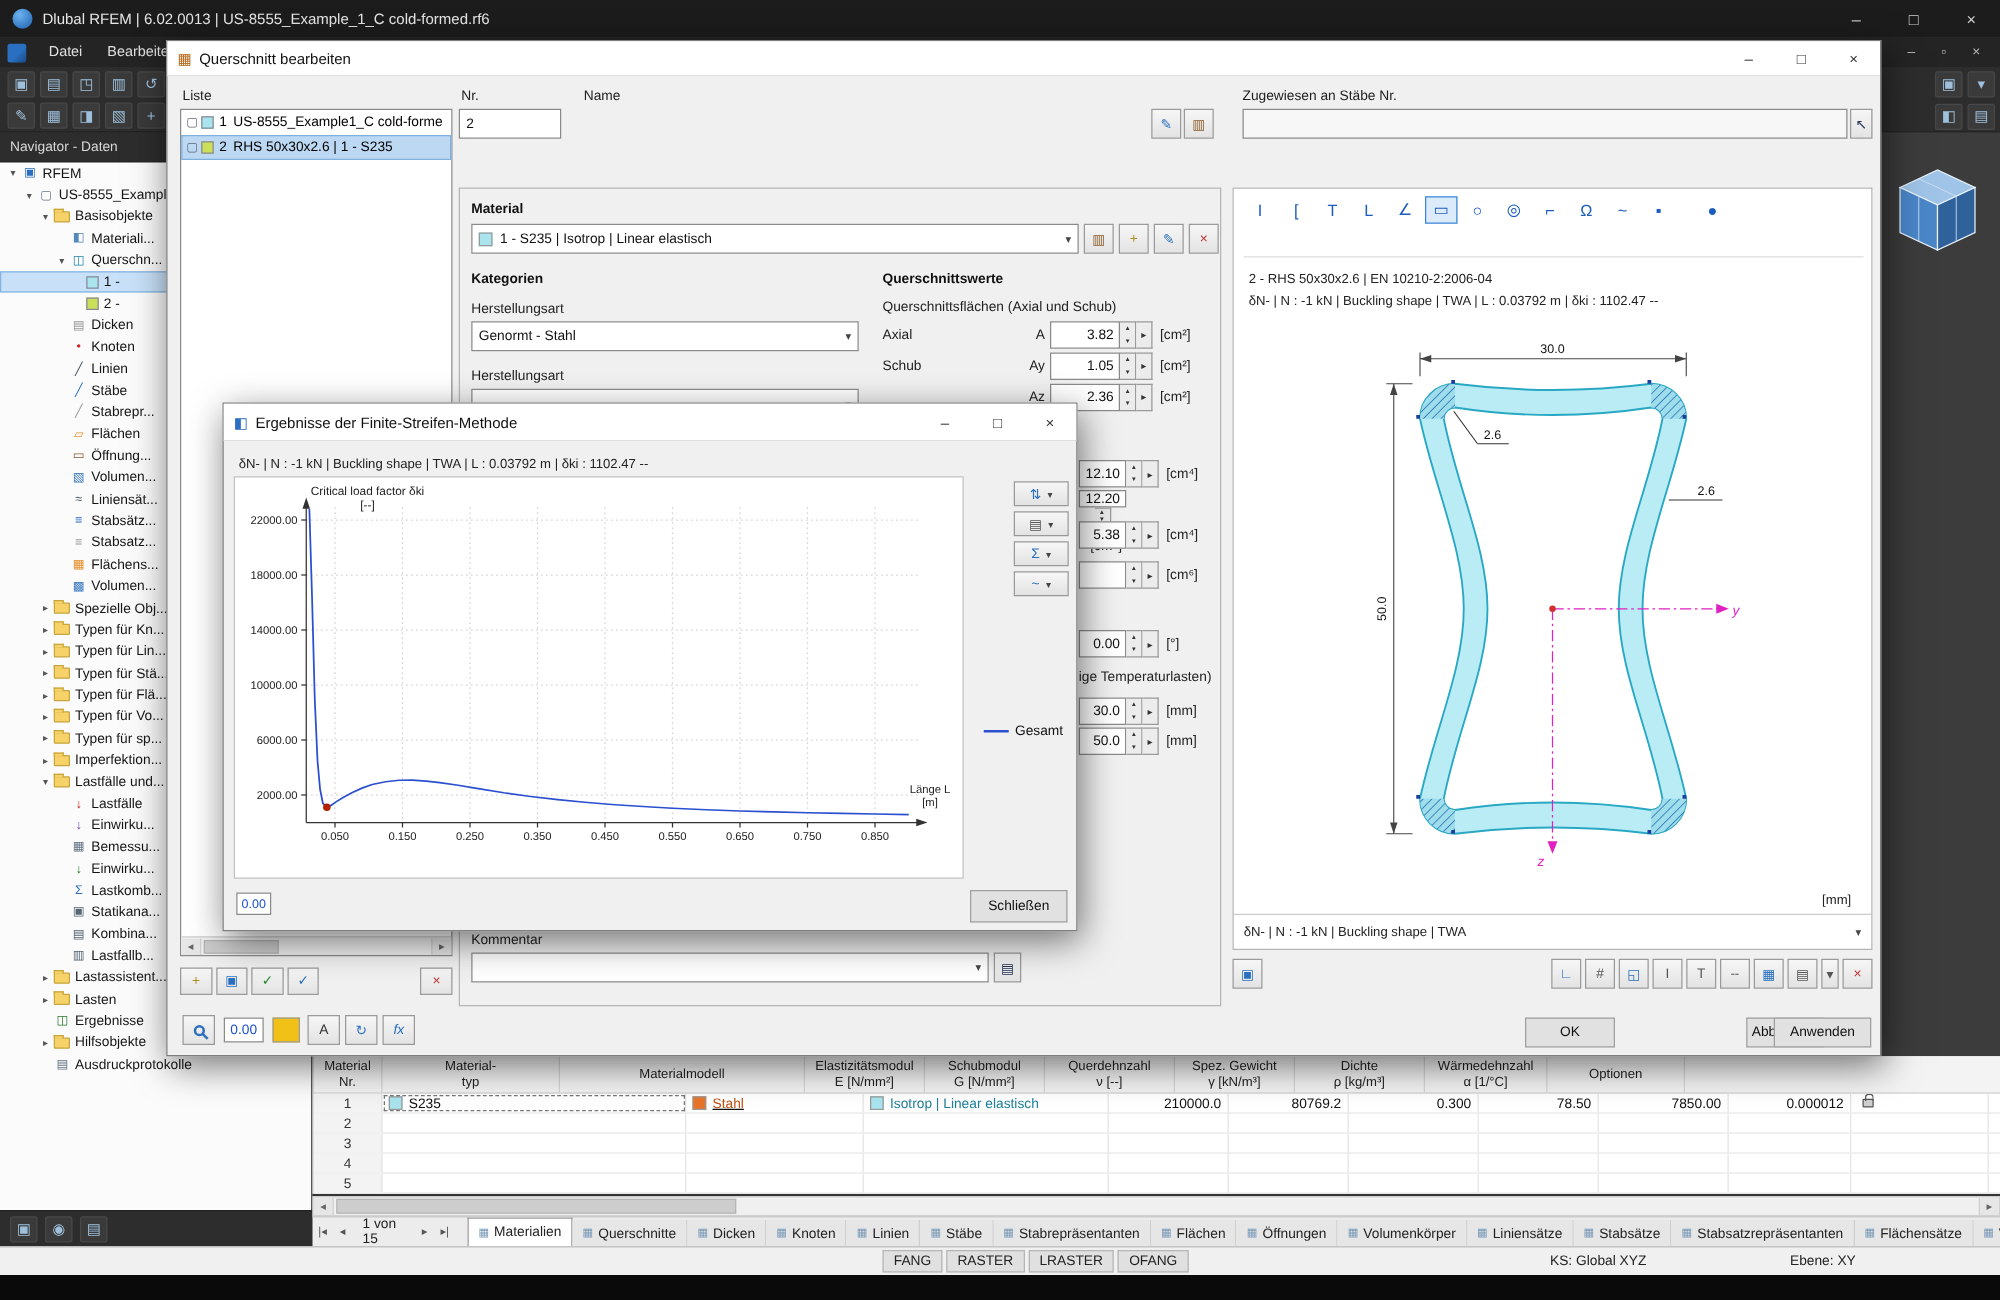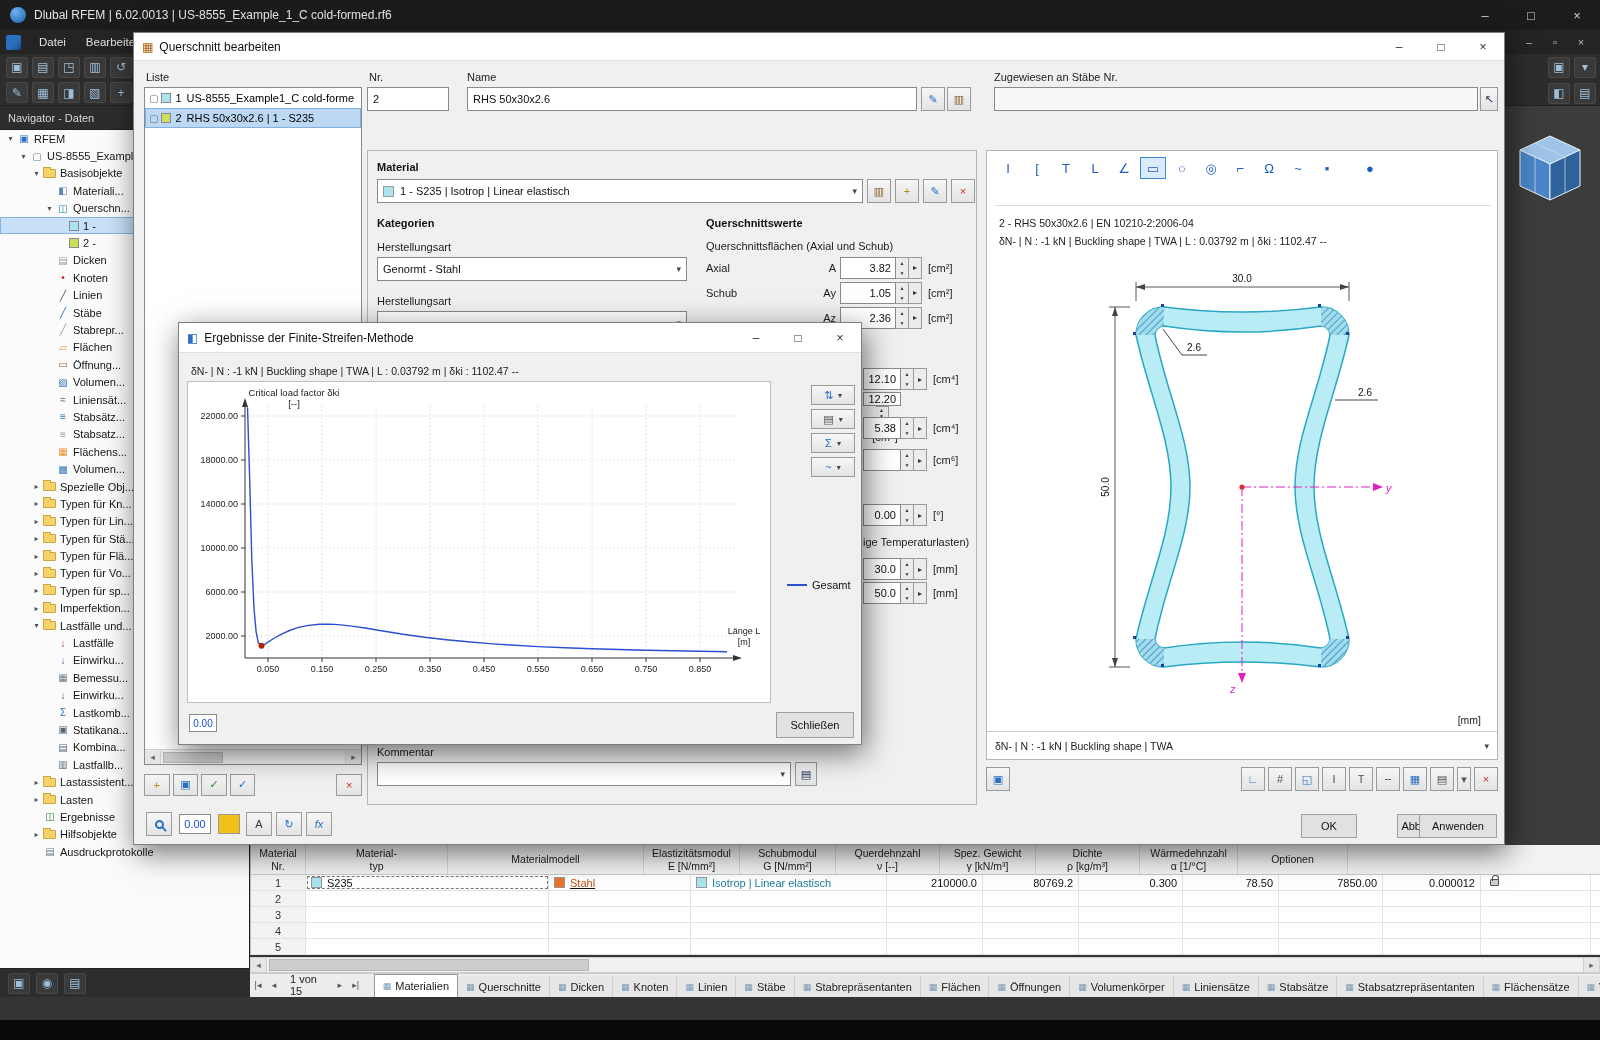--- a/index.html
+++ b/index.html
@@ -565,20 +565,30 @@
           <span class="mini-ic">▦</span>
           <span>Flächensätze</span>
         </div>
         <div class="btab">
           <span class="mini-ic">▦</span>
           <span>Volumensätze</span>
         </div>
       </span>
   </div>
 
+  <div id="statusbar" class="abs">
+    <span id="status-toggles" style="display:flex;position:absolute;left:706px">
+        <div class="stog">FANG</div>
+        <div class="stog">RASTER</div>
+        <div class="stog">LRASTER</div>
+        <div class="stog">OFANG</div>
+      </span>
+    <span class="abs" style="left:1240px">KS: Global XYZ</span>
+    <span class="abs" style="left:1432px">Ebene: XY</span>
+  </div>
   <div id="bottomstrip" class="abs"></div>
 
   <div class="abs dialog" id="main-dialog" style="left:133px;top:32px;width:1372px;height:813px;z-index:10">
     <div class="dlg-title">
       <span class="dlg-ico" style="color:#b06010">▦</span>
       <span>Querschnitt bearbeiten</span>
       <span class="dlg-ctrls">
         <span class="dlg-ctrl">–</span>
         <span class="dlg-ctrl">□</span>
         <span class="dlg-ctrl">×</span>
@@ -613,23 +623,20 @@
         <div class="sbtn" style="width: 26px; height: 22px; color: rgb(42, 138, 42);">✓</div>
         <div class="sbtn" style="width: 26px; height: 22px; color: rgb(42, 111, 192);">✓</div>
         <div class="sbtn" style="width: 26px; height: 22px; color: rgb(192, 48, 48); margin-left: 78px;">×</div>
       </div>
 
     <span class="abs lbl" style="left:235px;top:38px">Nr.</span>
     <div class="abs fld" style="left:233px;top:54px;width:82px;height:24px">
       <span>2</span>
     </div>
     <span class="abs lbl" style="left:333px;top:38px">Name</span>
-    <div class="abs fld" style="left:333px;top:54px;width:450px;height:24px">
-      <span>RHS 50x30x2.6</span>
-    </div>
     <span id="name-buttons" class="abs" style="left:787px;top:54px;display:flex;gap:2px">
         <div class="sbtn" style="width: 24px; height: 24px; color: rgb(42, 111, 192);">✎</div>
         <div class="sbtn" style="width: 24px; height: 24px; color: rgb(138, 90, 42);">▥</div>
       </span>
     <span class="abs lbl" style="left:860px;top:38px">Zugewiesen an Stäbe Nr.</span>
     <div class="abs fld" style="left:860px;top:54px;width:484px;height:24px;background:#f7f7f7">
       <span></span>
     </div>
     <div class="abs sbtn" style="left:1346px;top:54px;width:18px;height:24px">↖</div>
 
@@ -886,21 +893,21 @@
       </div>
     <div class="abs fld" style="left:45px;top:781px;width:32px;height:20px;justify-content:center;color:#1a4fd0">
       <span>0.00</span>
     </div>
     <div class="abs" style="left:84px;top:781px;width:22px;height:20px;background:#f2c118;border:1px solid #9a9a9a"></div>
     <span id="bl-tools" class="abs" style="left:112px;top:779px;display:flex;gap:4px">
         <div class="sbtn" style="width: 26px; height: 24px; color: rgb(51, 51, 51);">A</div>
         <div class="sbtn" style="width: 26px; height: 24px; color: rgb(42, 111, 192);">↻</div>
         <div class="sbtn" style="width: 26px; height: 24px; color: rgb(42, 111, 192); font-style: italic;">fx</div>
       </span>
-    <div class="abs push-btn" style="left:1167px;top:781px;width:56px;height:24px">
+    <div class="abs push-btn" style="left:1086px;top:781px;width:72px;height:24px">
         <span>OK</span>
       </div>
     <div class="abs push-btn" style="left:1263px;top:781px;width:62px;height:24px">
         <span>Abbrechen</span>
       </div>
     <div class="abs push-btn" style="left:1285px;top:781px;width:78px;height:24px">
         <span>Anwenden</span>
       </div>
   </div>
 

